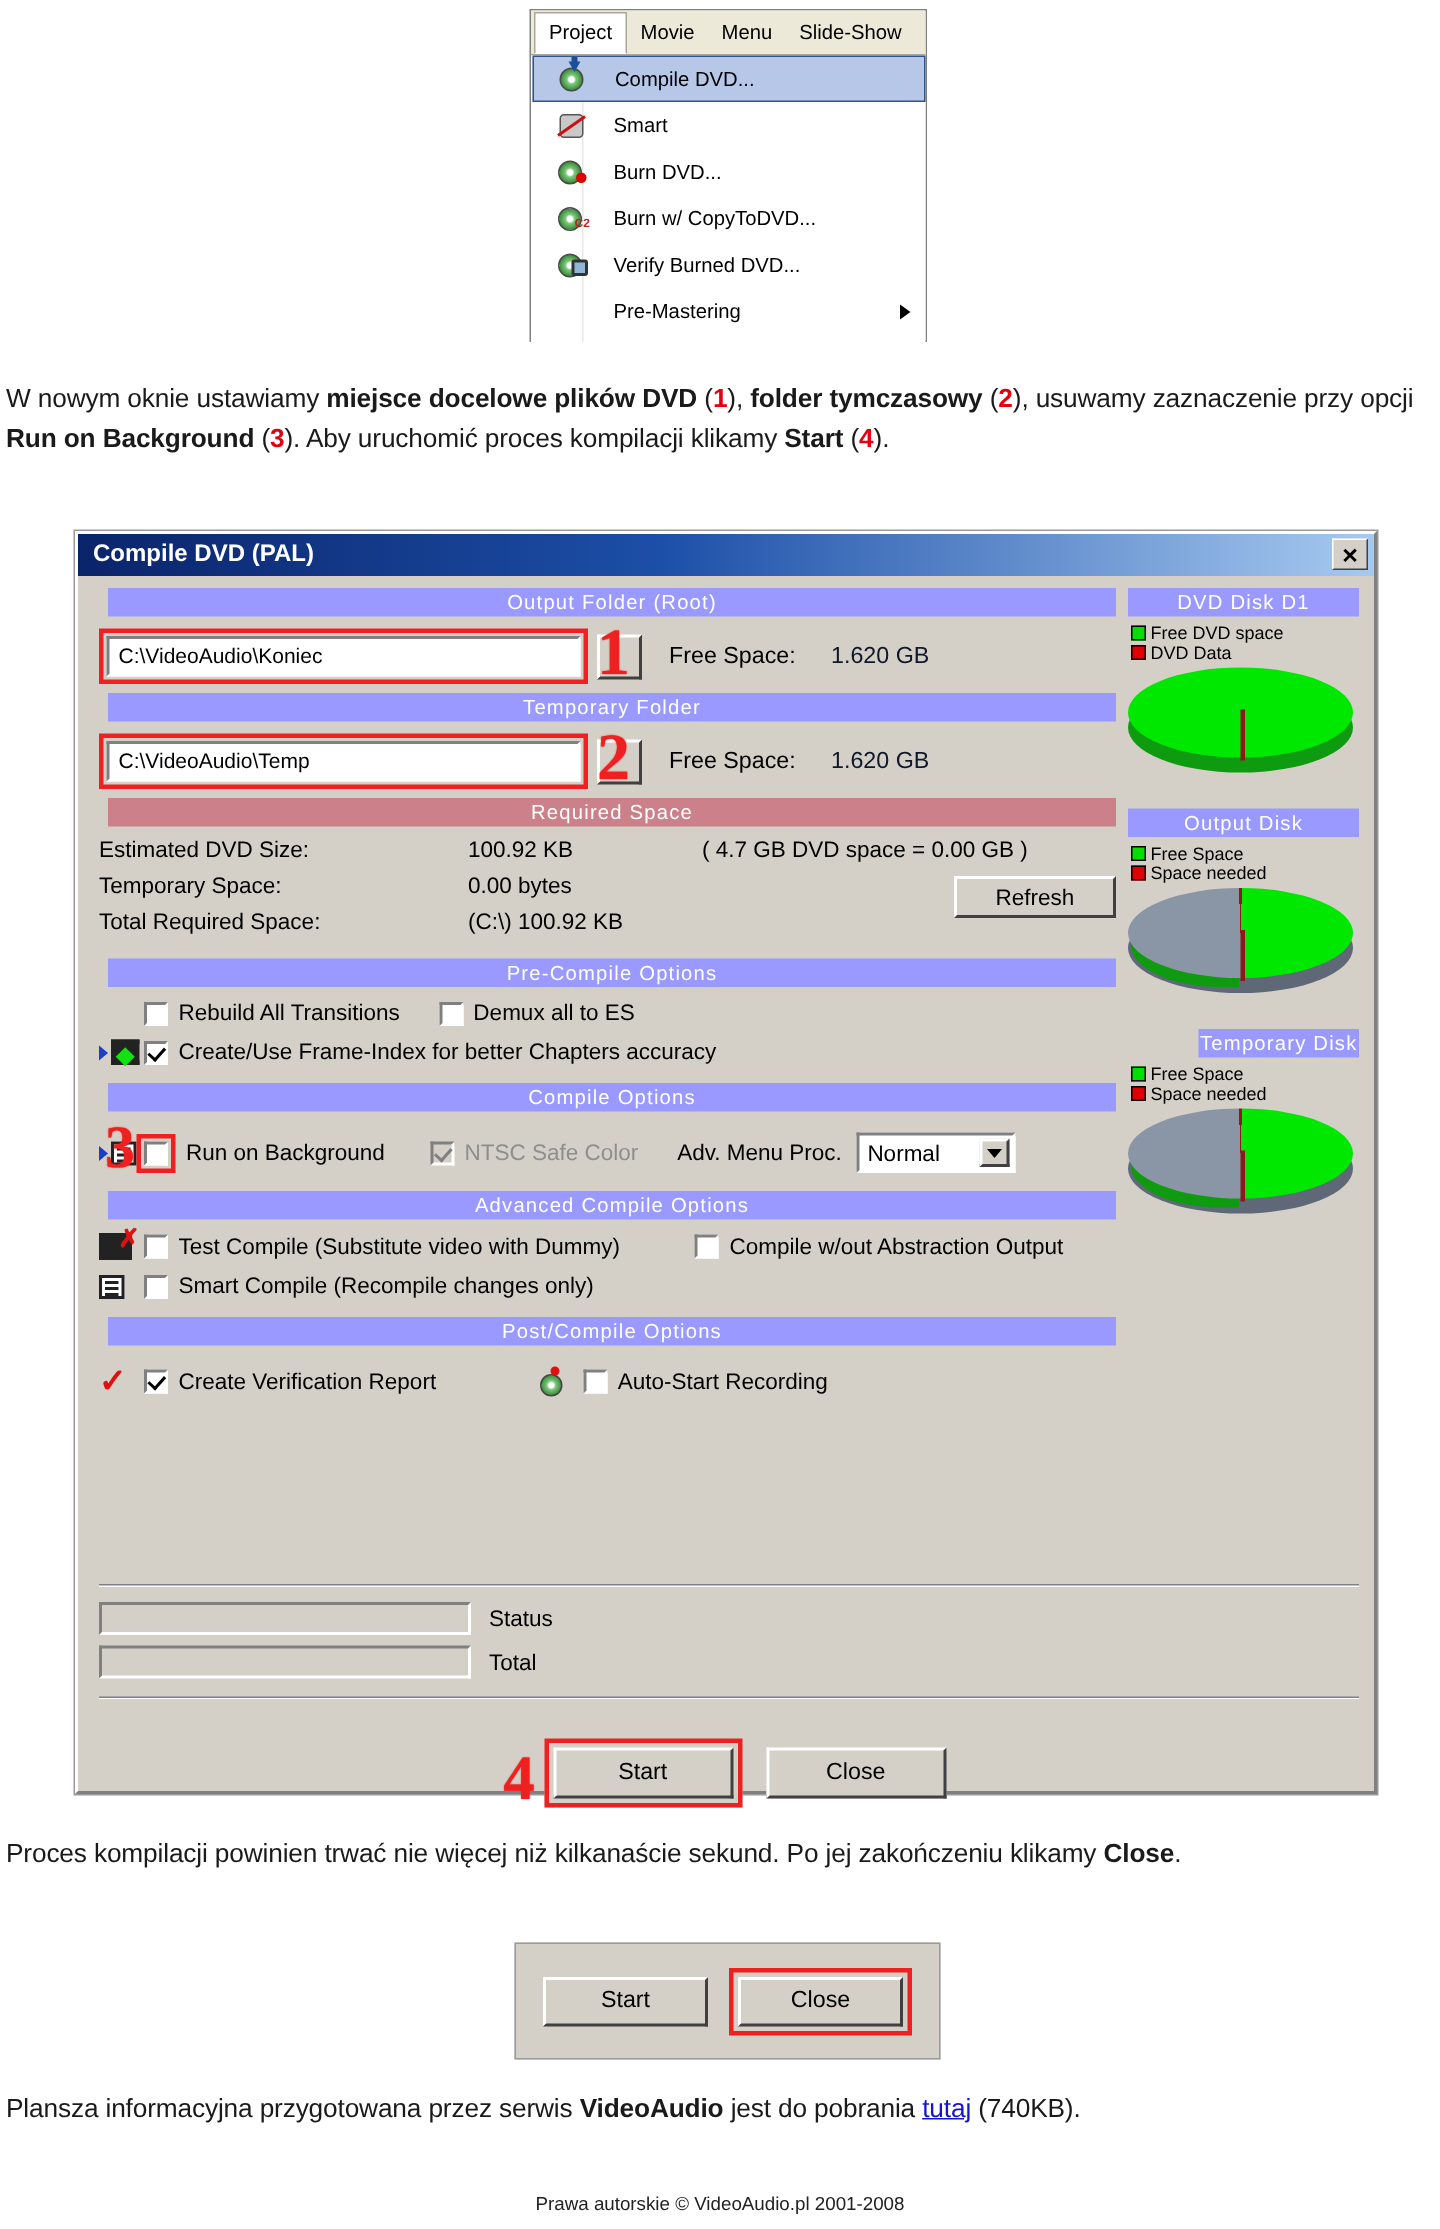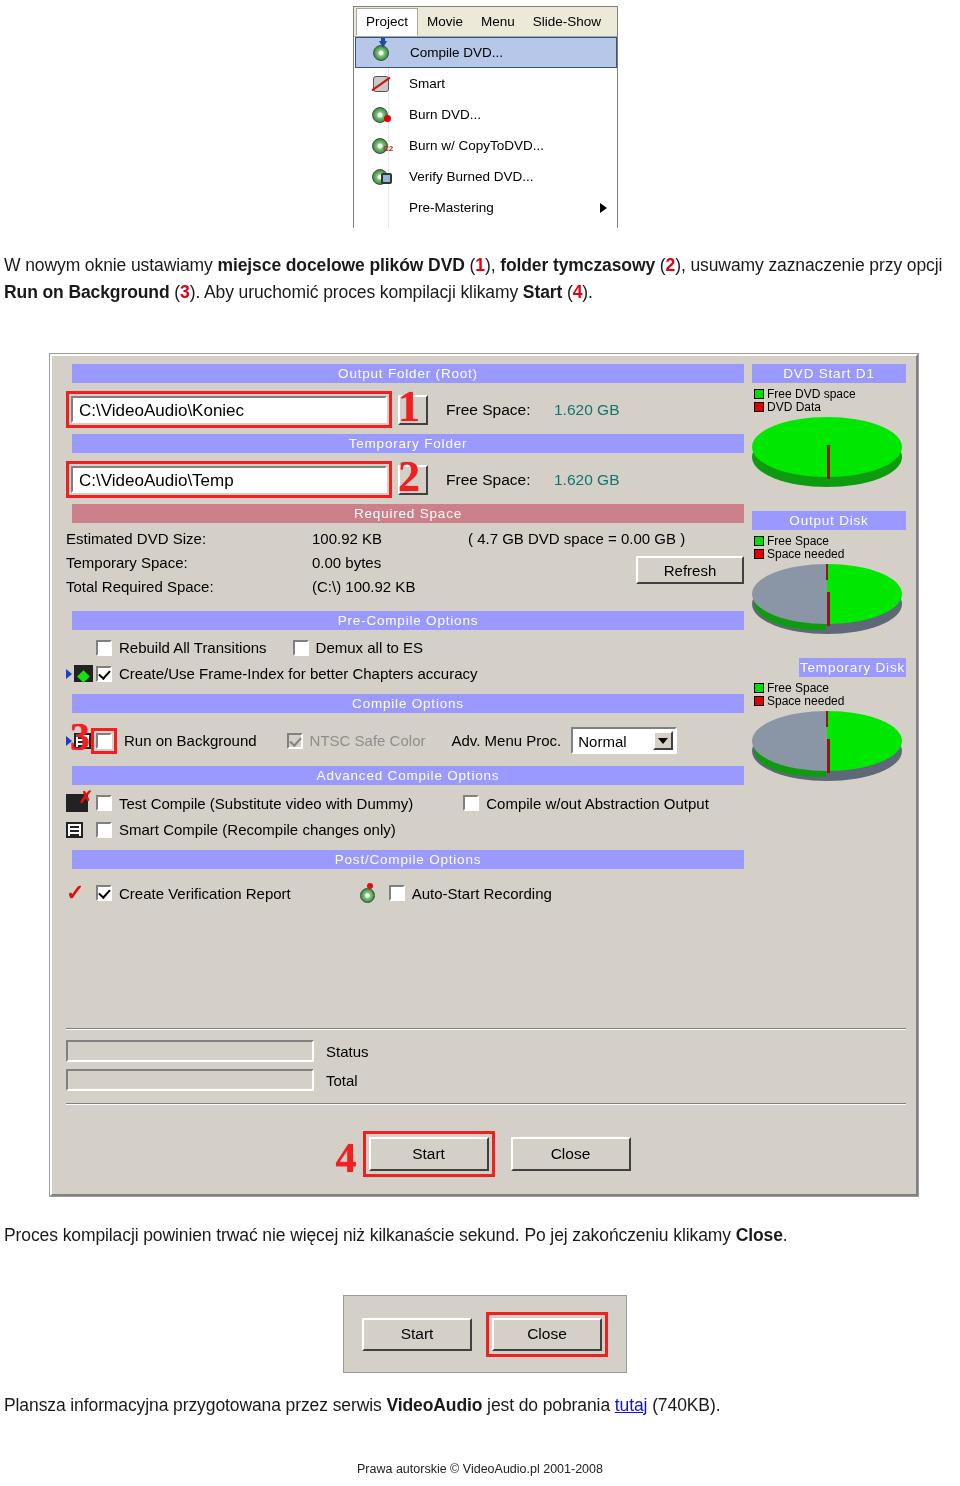--- a/index.html
+++ b/index.html
@@ -146,40 +146,40 @@
     font-size: 13.5px; text-align: center;
     letter-spacing: 0.8px;
   }
   .bandhdr.pink { background: #cc8089; }
 
   .row-folder { display: flex; align-items: center; margin: 8px 0 6px 0; }
   .pathbox {
     width: 316px; height: 27px;
     background: #ffffff; border: 2px solid #808080;
     border-right-color: #ffffff; border-bottom-color: #ffffff;
-    font-size: 17px; color: #000; padding: 3px 0 0 6px;
+    font-size: 14px; color: #000; padding: 3px 0 0 6px;
     position: relative;
   }
   .redbox {
     border: 3px solid #ee2020; padding: 2px;
     display: inline-block; background: #d4d0c8;
   }
   .browse-btn {
     width: 30px; height: 30px; margin-left: 6px;
     background: #d4d0c8; border: 2px solid #ffffff;
     border-right-color: #404040; border-bottom-color: #404040;
     position: relative;
   }
   .bignum {
     position: absolute; font-family: "Liberation Serif", serif;
     color: #ee2020; font-weight: bold; font-size: 44px;
     line-height: 1; text-shadow: 0 0 1px #ee2020;
   }
   .freespace-lbl { font-size: 15.5px; color: #000; margin-left: 18px; width: 108px; }
-  .freespace-val { font-size: 15.5px; color: #0f766e; }
+  .freespace-val { font-size: 15.5px; color: #0f172a; }
 
   .req-row { display: flex; align-items: center; font-size: 15px; color: #000; margin-top: 7px; gap: 40px; }
   .req-lbl { width: 206px; }
   .req-val { width: 116px; }
   .req-note { }
   .refresh-btn {
     position: absolute; right: 0; top: 26px;
     width: 108px; height: 28px;
     background: #d4d0c8; border: 2px solid #ffffff;
     border-right-color: #404040; border-bottom-color: #404040;
@@ -369,20 +369,24 @@
         <span class="mi-icon"></span>
         <span class="mi-label">Pre-Mastering</span>
         <span class="mi-arrow"></span>
       </div>
     </div>
   </div>
 
   <div class="para p1"><span>W nowym oknie ustawiamy </span><b>miejsce docelowe plików DVD</b> (<span class="rednum">1</span>)<span>, </span><b>folder tymczasowy</b> (<span class="rednum">2</span>)<span>, usuwamy zaznaczenie przy opcji </span><b>Run on Background</b> (<span class="rednum">3</span>)<span>. Aby uruchomić proces kompilacji klikamy </span><b>Start</b> (<span class="rednum">4</span>)<span>.</span></div>
 
   <div class="dlg">
+    <div class="dlg-title">
+      <span>Compile DVD (PAL)</span>
+      <div class="dlg-close">✕</div>
+    </div>
 
     <div class="dlg-body">
 
       <div class="left-col">
 
         <div style="display:flex;">
           <div style="width:6px;"></div>
           <div class="bandhdr" style="flex:1;">Output Folder (Root)</div>
         </div>
         <div class="row-folder">
@@ -509,21 +513,21 @@
           <span class="rec-ico" style="margin-right:10px;">
             <span class="dc"></span>
               <span class="pin"></span>
           </span>
           <span class="cb"></span>
           <span class="opt-label">Auto-Start Recording</span>
         </div>
       </div>
 
       <div class="right-col">
-        <div class="bandhdr">DVD Start D1</div>
+        <div class="bandhdr">DVD Disk D1</div>
         <div class="legend">
           <span class="sw green"></span><span>Free DVD space</span><br>
           <span class="sw red"></span><span>DVD Data</span>
         </div>
         <div class="pie pie-full">
           <div class="side"></div>
             <div class="top"></div>
             <div class="tick"></div>
         </div>
 

